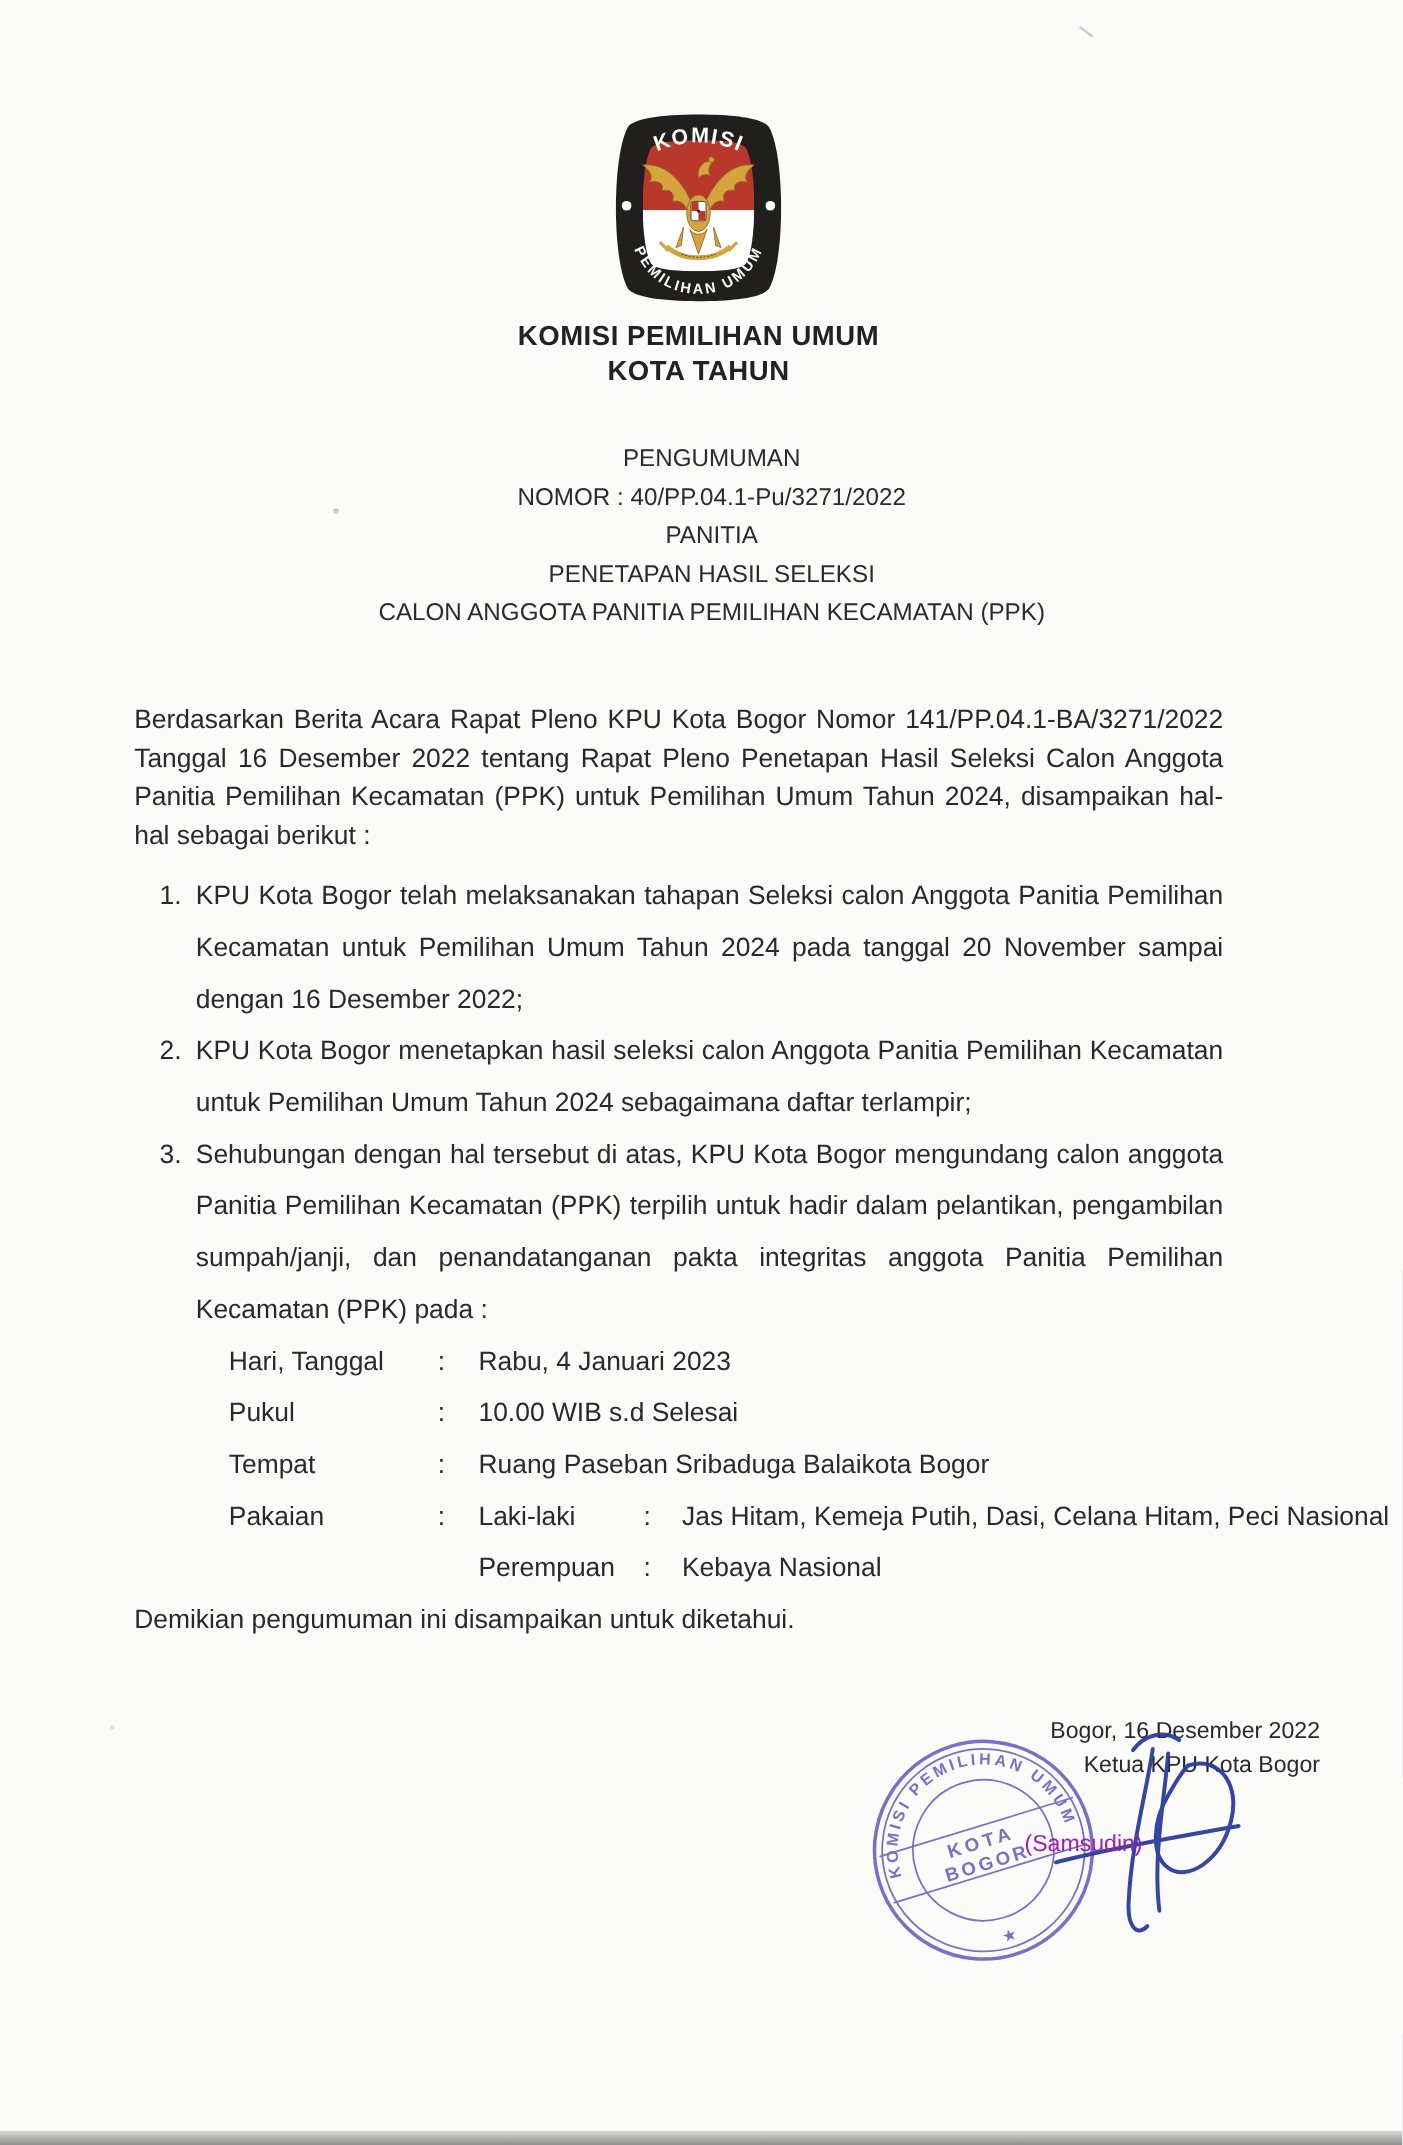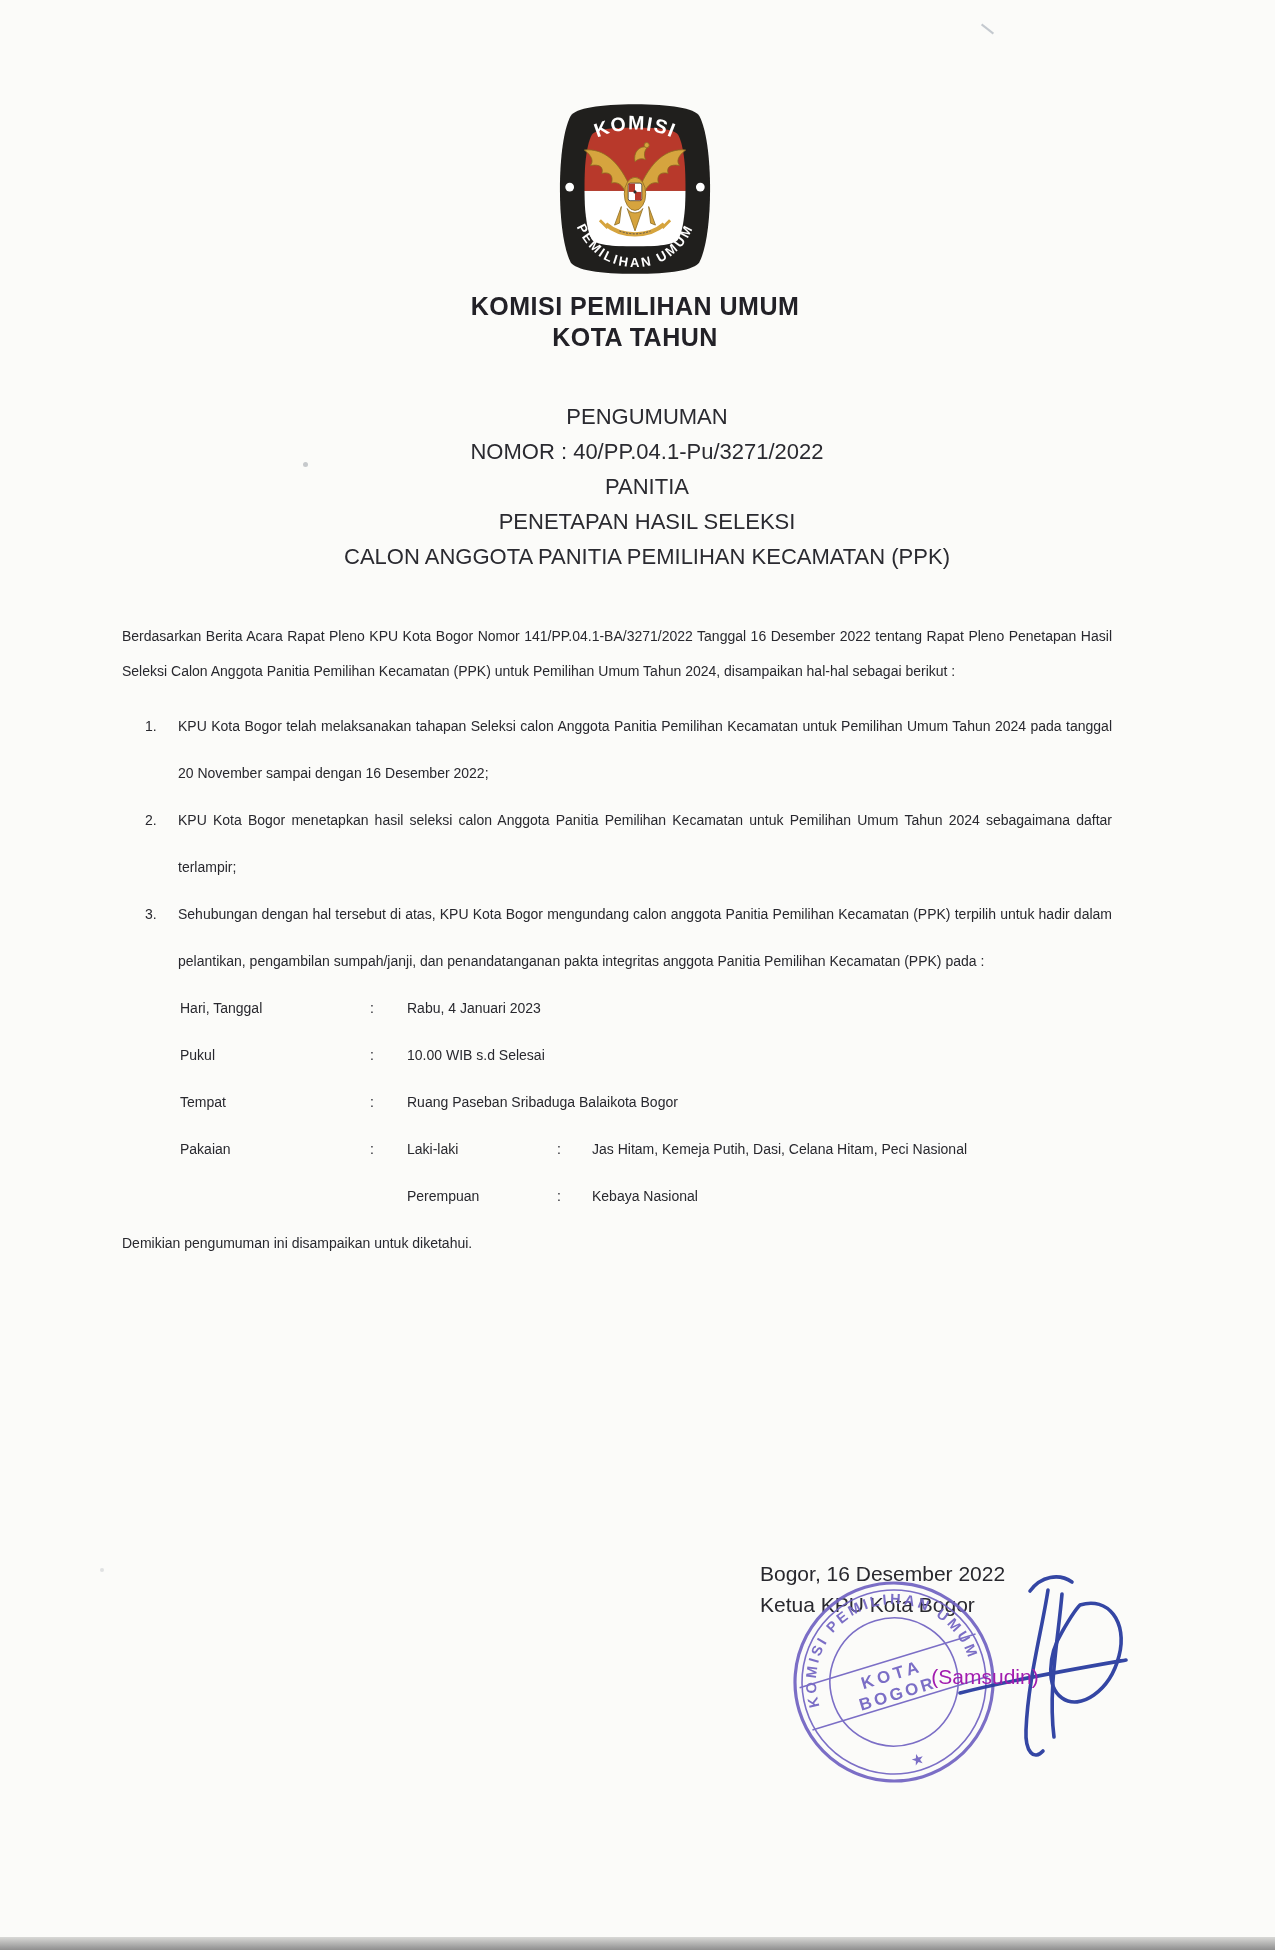--- a/index.html
+++ b/index.html
@@ -19,41 +19,41 @@
     text-align:center;font-weight:bold;font-size:25px;line-height:31px;
     letter-spacing:0.5px;color:#222127;
   }
   
   .title-block{
     position:absolute;left:12px;top:399px;width:1270px;
     text-align:center;font-size:22px;line-height:35px;color:#2a2a30;
   }
   
   .body{
-    position:absolute;left:122px;top:619px;width:990px;
-    font-size:14px;color:#28282e;
+    position:absolute;left:122px;top:637px;width:990px;
+    font-size:24px;color:#28282e;
   }
   .opening{margin:0;text-align:justify;line-height:35px;}
   .list{margin-top:14px;}
   .li{display:flex;line-height:47px;}
   .li .num{width:33px;flex:none;padding-left:23px;box-sizing:content-box;}
   .li .txt{flex:1;text-align:justify;}
   .details{padding-left:58px;line-height:47px;}
   .d-row{display:flex;}
-  .d-label{width:190px;flex:none;}
+  .d-label{width:190px;flex:none;margin-left:28px;}
   .d-colon{width:37px;flex:none;}
   .d-value{flex:none;}
   .p-sub{width:150px;flex:none;}
   .p-colon{width:35px;flex:none;}
   .p-value{flex:none;white-space:nowrap;}
   .closing{margin:0;line-height:47px;}
   
   .sig-block{
     position:absolute;left:760px;top:1558px;width:440px;
-    text-align:left;font-size:21px;line-height:31px;color:#28282e;z-index:2;
+    text-align:right;font-size:21px;line-height:31px;color:#28282e;z-index:2;
   }
   .sig-name{
     position:absolute;left:760px;top:1665px;width:450px;
     text-align:center;font-size:21px;color:#a21caf;z-index:7;
   }
   .stamp{position:absolute;left:788px;top:1576px;width:212px;height:212px;z-index:5;opacity:.92;}
   .ink{position:absolute;left:930px;top:1560px;width:220px;height:220px;z-index:6;opacity:.95;}
   
   .scan-strip{
     position:absolute;left:0;right:0;bottom:0;height:13px;z-index:8;

